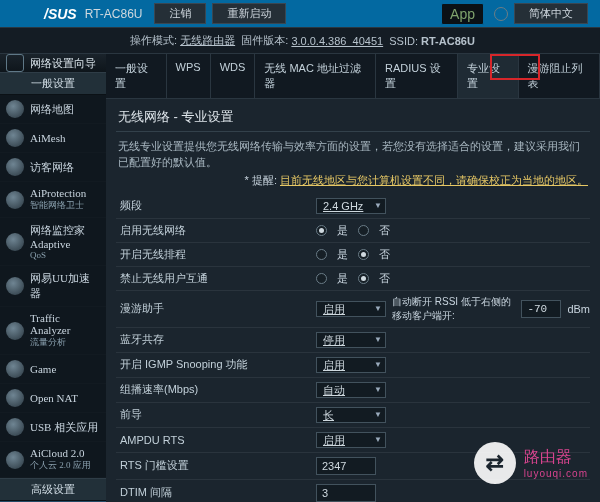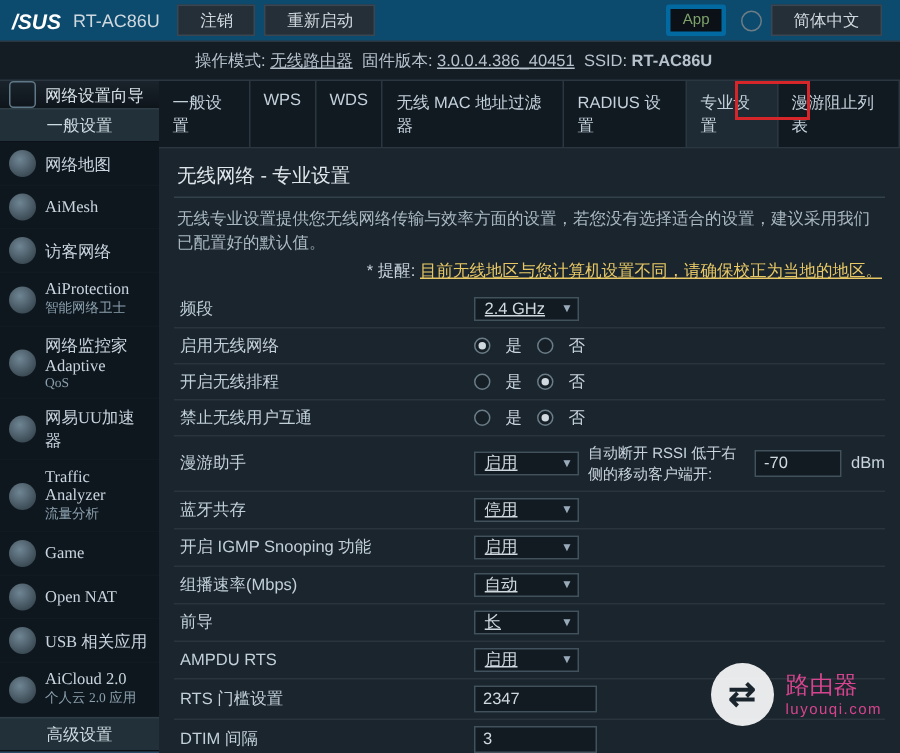--- a/index.html
+++ b/index.html
@@ -1,23 +1,23 @@
 <!DOCTYPE html>
 <html><head>
 <meta charset="utf-8">
 <style>
 * { margin: 0; padding: 0; box-sizing: border-box; }
 body { font-family: "Microsoft YaHei", Arial, sans-serif; font-size: 12px; background: #1a232b; color: #c8d4de; width: 600px; height: 502px; overflow: hidden; position: relative; }
 
-.topbar { display: flex; align-items: center; background: #0c4a6e; height: 28px; border-bottom: 1px solid #2a3640; }
+.topbar { display: flex; align-items: center; background: #0369a1; height: 28px; border-bottom: 1px solid #2a3640; padding-left: 36px; }
 .brand { color: #fff; font-weight: bold; font-size: 14px; padding: 0 8px; font-style: italic; }
 .model { color: #cfd8de; font-size: 12px; padding-right: 12px; }
 .topbtn { background: #252f37; color: #d0d8df; border: 1px solid #3a4752; padding: 2px 14px; margin-right: 6px; font-size: 11px; cursor: pointer; }
 .tophdr-right { margin-left: auto; display: flex; align-items: center; padding-right: 6px; }
-.app-pill { background: #0b1116; border: 3px solid #0369a1; padding: 2px 8px; font-size: 10px; color: #7ea26c; margin-right: 6px; border-radius: 2px; margin-left: 28px; }
+.app-pill { background: #0b1116; border: 1px solid #0369a1; padding: 2px 8px; font-size: 14px; color: #7ea26c; margin-right: 6px; border-radius: 2px; margin-left: 28px; }
 .globe { width: 14px; height: 14px; border: 1px solid #6c7d85; border-radius: 50%; margin-left: 4px; }
 
 .infobar { background: #141c24; display: flex; align-items: center; height: 26px; font-size: 11px; color: #b6c2cc; padding-left: 130px; border-bottom: 1px solid #2a3640; }
 .infobar a { color: #b6c2cc; text-decoration: underline; }
 
 .wrap { display: flex; height: calc(502px - 54px); }
 
 .sidebar { width: 106px; background: #0e151b; display: flex; flex-direction: column; }
 .side-hero { height: 32px; display: flex; align-items: center; padding: 0 6px; gap: 6px; background: linear-gradient(#1a232b, #0e151b); }
 .side-hero .ico { width: 18px; height: 18px; border: 1px solid #5f7887; border-radius: 3px; }
@@ -47,21 +47,21 @@
 
 .form { padding: 0 10px; overflow-y: auto; }
 .frow { display: flex; align-items: center; border-bottom: 1px solid #2a343d; padding: 4px 0; min-height: 24px; }
 .flabel { width: 200px; font-size: 11px; color: #c2d0d9; padding-left: 4px; }
 .fctrl { flex: 1; display: flex; align-items: center; gap: 6px; font-size: 11px; }
 
 .sel { background: #121b22; border: 1px solid #42525d; color: #cfd9df; font-size: 11px; padding: 1px 16px 1px 6px; appearance: none; position: relative; min-width: 70px; text-decoration: underline; }
 .sel-wrap { position: relative; display: inline-block; }
 .sel-wrap::after { content: "▼"; font-size: 8px; color: #9ab; position: absolute; right: 4px; top: 3px; pointer-events: none; }
 
-.inp { background: #121b22; border: 1px solid #42525d; color: #cfd9df; font-size: 11px; padding: 2px 5px; width: 82px; }
+.inp { background: #121b22; border: 1px solid #42525d; color: #cfd9df; font-size: 11px; padding: 2px 5px; width: 60px; }
 
 .radio-g { display: flex; gap: 10px; align-items: center; }
 .rdot { width: 11px; height: 11px; border: 1px solid #6a7c87; border-radius: 50%; display: inline-block; position: relative; background:#161f26; }
 .rdot.on::after { content: ""; position: absolute; inset: 2px; background: #cfd9df; border-radius: 50%; }
 
 .watermark { position: absolute; bottom: 18px; right: 12px; display: flex; align-items: center; gap: 8px; opacity: 0.9; }
 .wm-ico { width: 42px; height: 42px; border-radius: 50%; background: #fff; display: flex; align-items: center; justify-content: center; color: #1b252e; font-size: 22px; font-weight: bold; }
 .wm-txt { color: #ec4899; }
 .wm-txt .t1 { font-size: 16px; font-weight: 500; }
 .wm-txt .t2 { font-size: 10px; letter-spacing: 1px; }
@@ -208,21 +208,21 @@
           <span class="rdot on"></span>
             <span>否</span>
         </div>
         </div>
 
       <div class="frow">
           <div class="flabel">漫游助手</div>
         <div class="fctrl">
           <span class="sel-wrap"><select class="sel"><option>启用</option></select></span>
           <span style="font-size:10px">自动断开 RSSI 低于右侧的移动客户端开:</span>
-          <input class="inp" style="width: 58px;" value="-70">
+          <input class="inp" style="width: 40px; font-family: Liberation Mono, monospace;" value="-70">
           <span>dBm</span>
         </div>
         </div>
 
       <div class="frow">
           <div class="flabel">蓝牙共存</div>
         <div class="fctrl">
             <span class="sel-wrap"><select class="sel"><option>停用</option></select></span>
           </div>
         </div>

